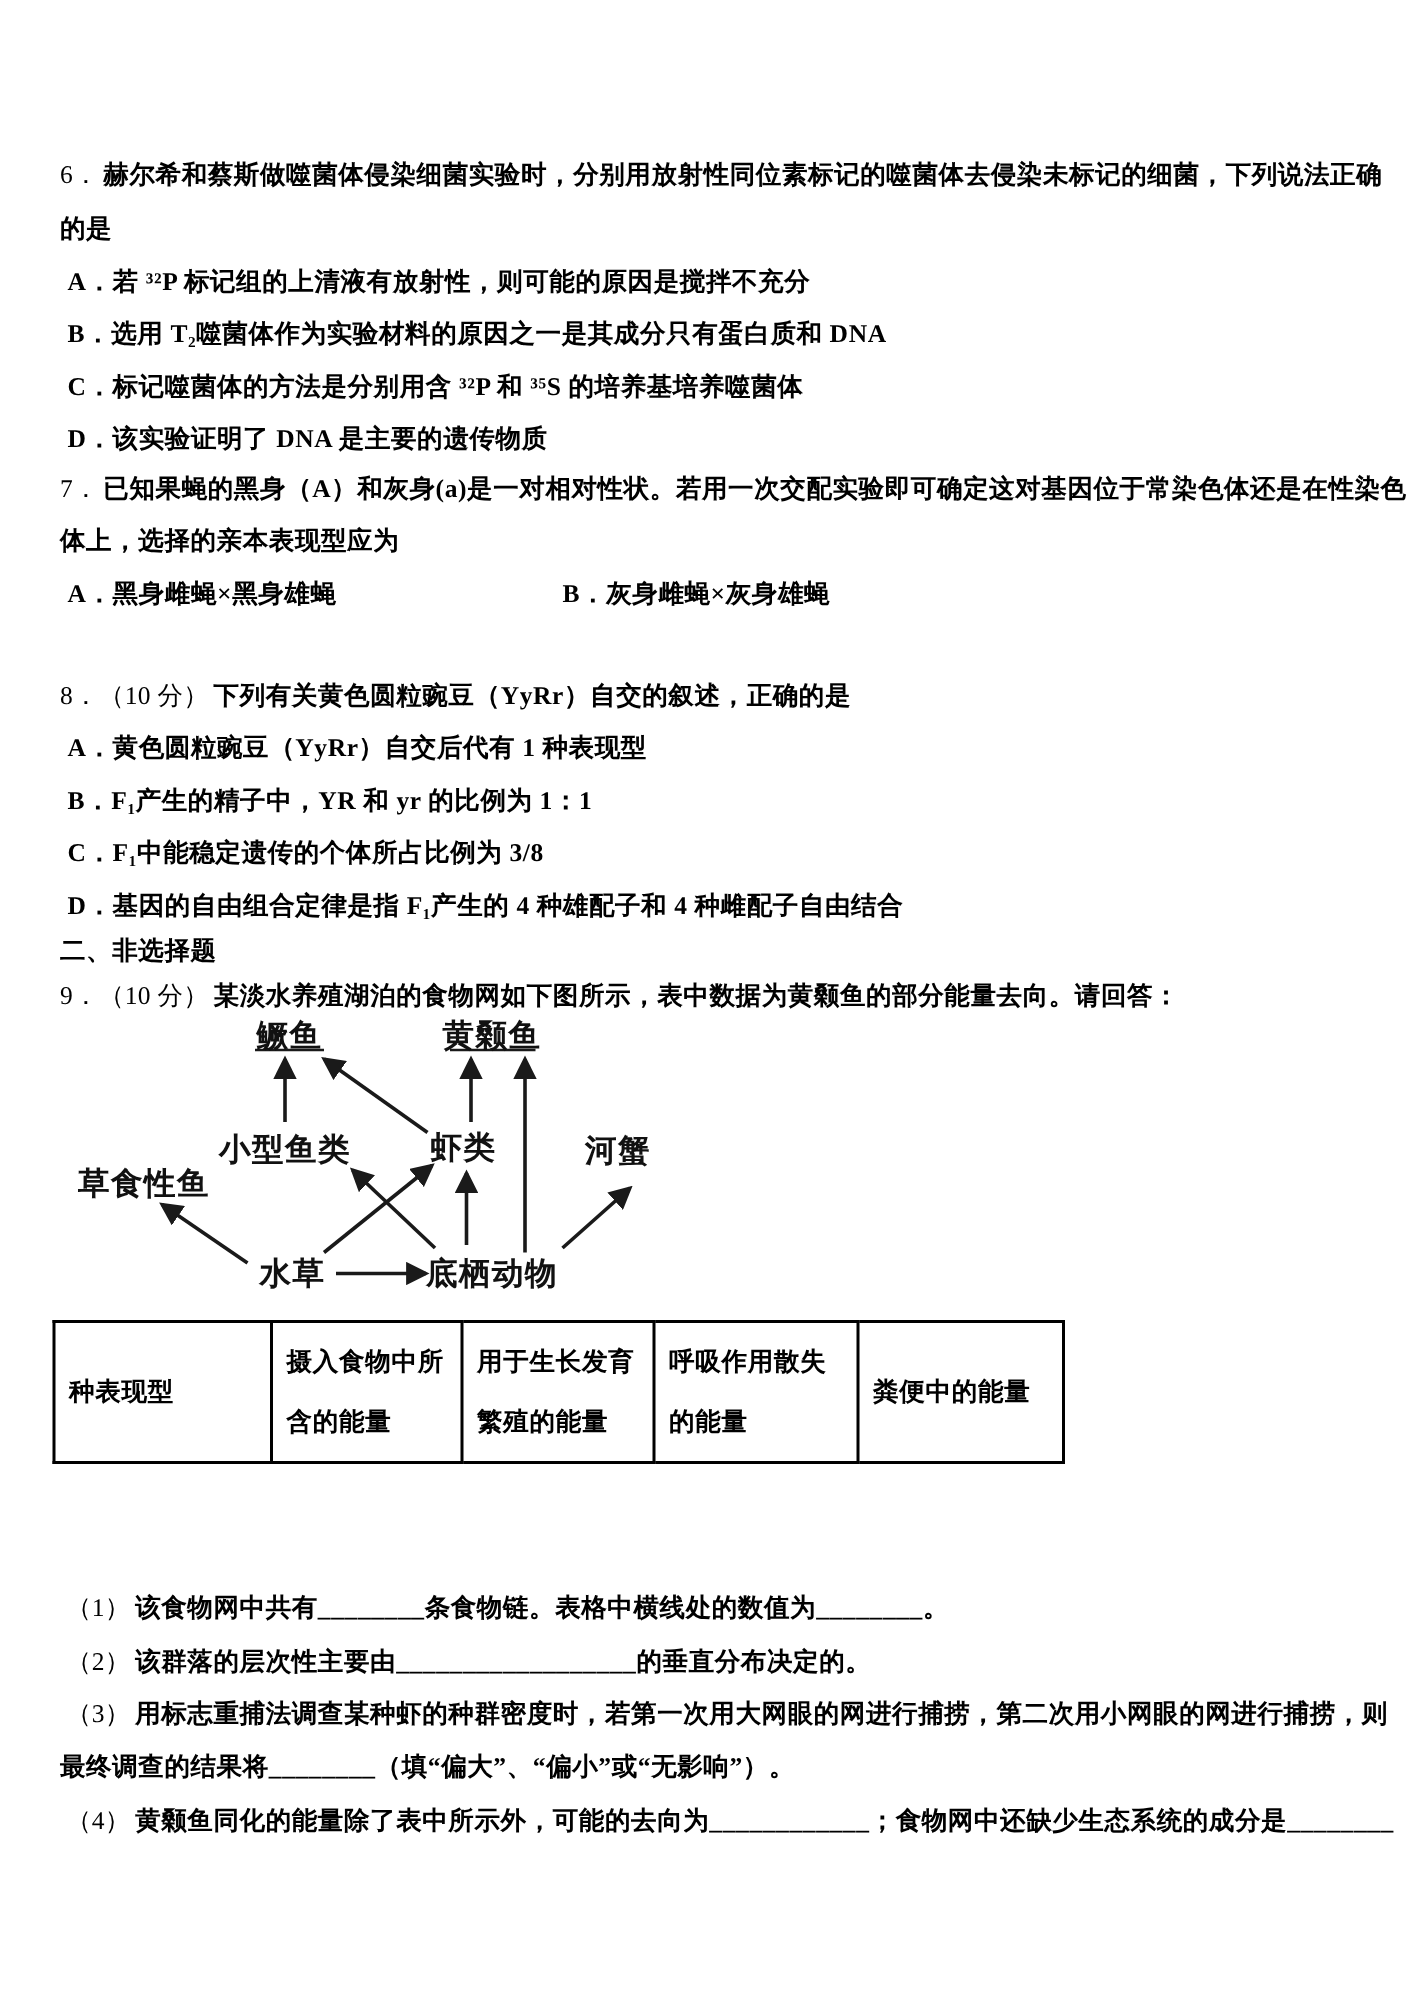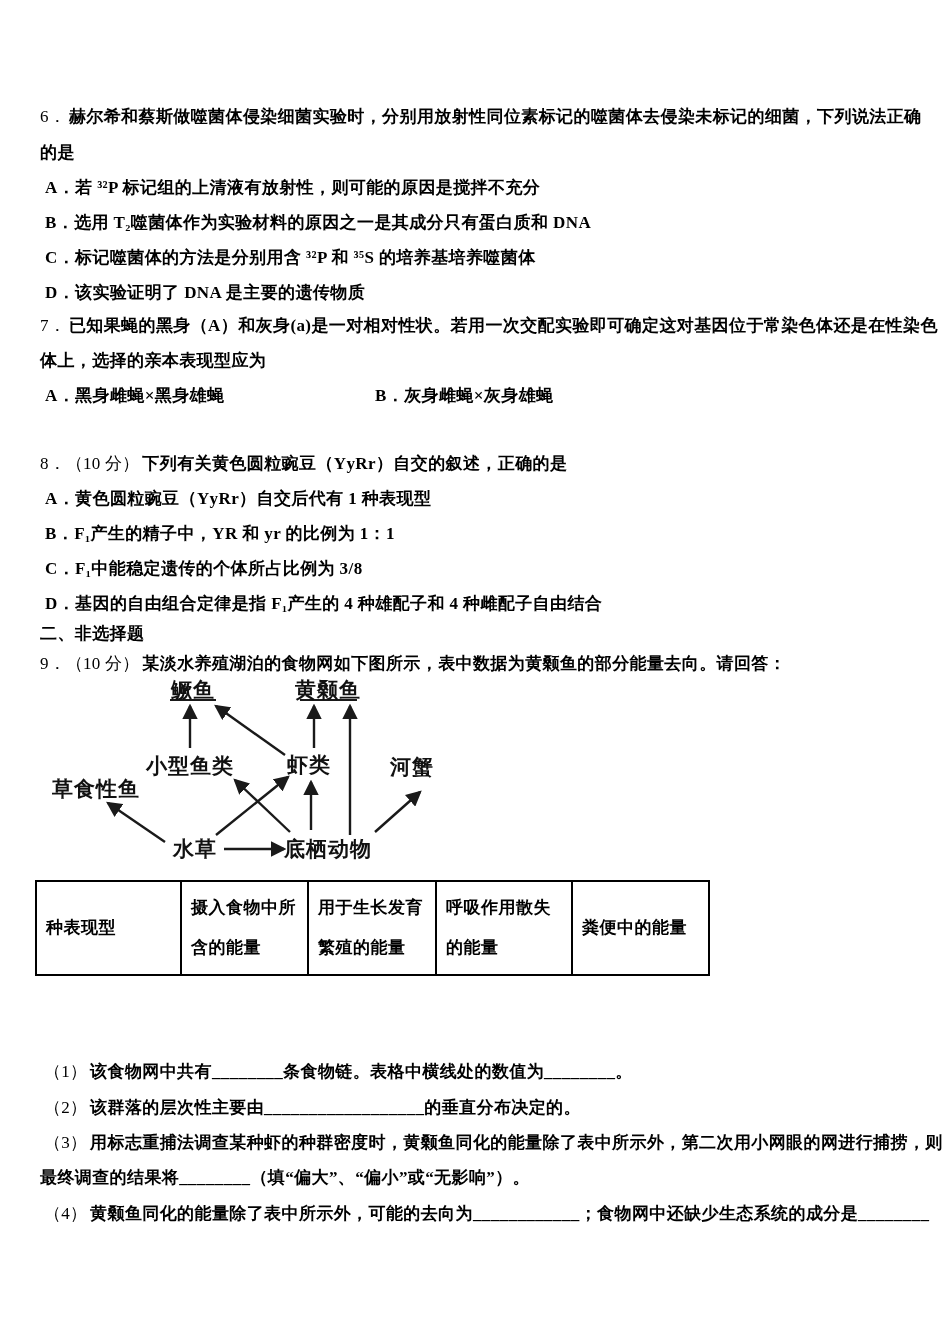--- a/index.html
+++ b/index.html
@@ -103,17 +103,17 @@
       <td>摄入食物中所含的能量</td>
       <td>用于生长发育繁殖的能量</td>
       <td>呼吸作用散失的能量</td>
       <td>粪便中的能量</td>
     </tr>
   </tbody>
     </table>
 
   <div class="ln" style="top:1060px; left:44px"><span class="pre">（1）</span><span>该食物网中共有________条食物链。表格中横线处的数值为________。</span></div>
   <div class="ln" style="top:1096px; left:44px"><span class="pre">（2）</span><span>该群落的层次性主要由__________________的垂直分布决定的。</span></div>
-  <div class="ln" style="top:1131px; left:44px"><span class="pre">（3）</span><span>用标志重捕法调查某种虾的种群密度时，黄颡鱼同化的能量除了表中所示外，第二次用小网眼的网进行捕捞，则</span></div>
+  <div class="ln" style="top:1131px; left:44px"><span class="pre">（3）</span><span>用标志重捕法调查某种虾的种群密度时，若第一次用大网眼的网进行捕捞，第二次用小网眼的网进行捕捞，则</span></div>
   <div class="ln" style="top:1166px">最终调查的结果将________（填“偏大”、“偏小”或“无影响”）。</div>
   <div class="ln" style="top:1202px; left:44px"><span class="pre">（4）</span><span>黄颡鱼同化的能量除了表中所示外，可能的去向为____________；食物网中还缺少生态系统的成分是________</span></div>
 
 </div>
 
 </body></html>

